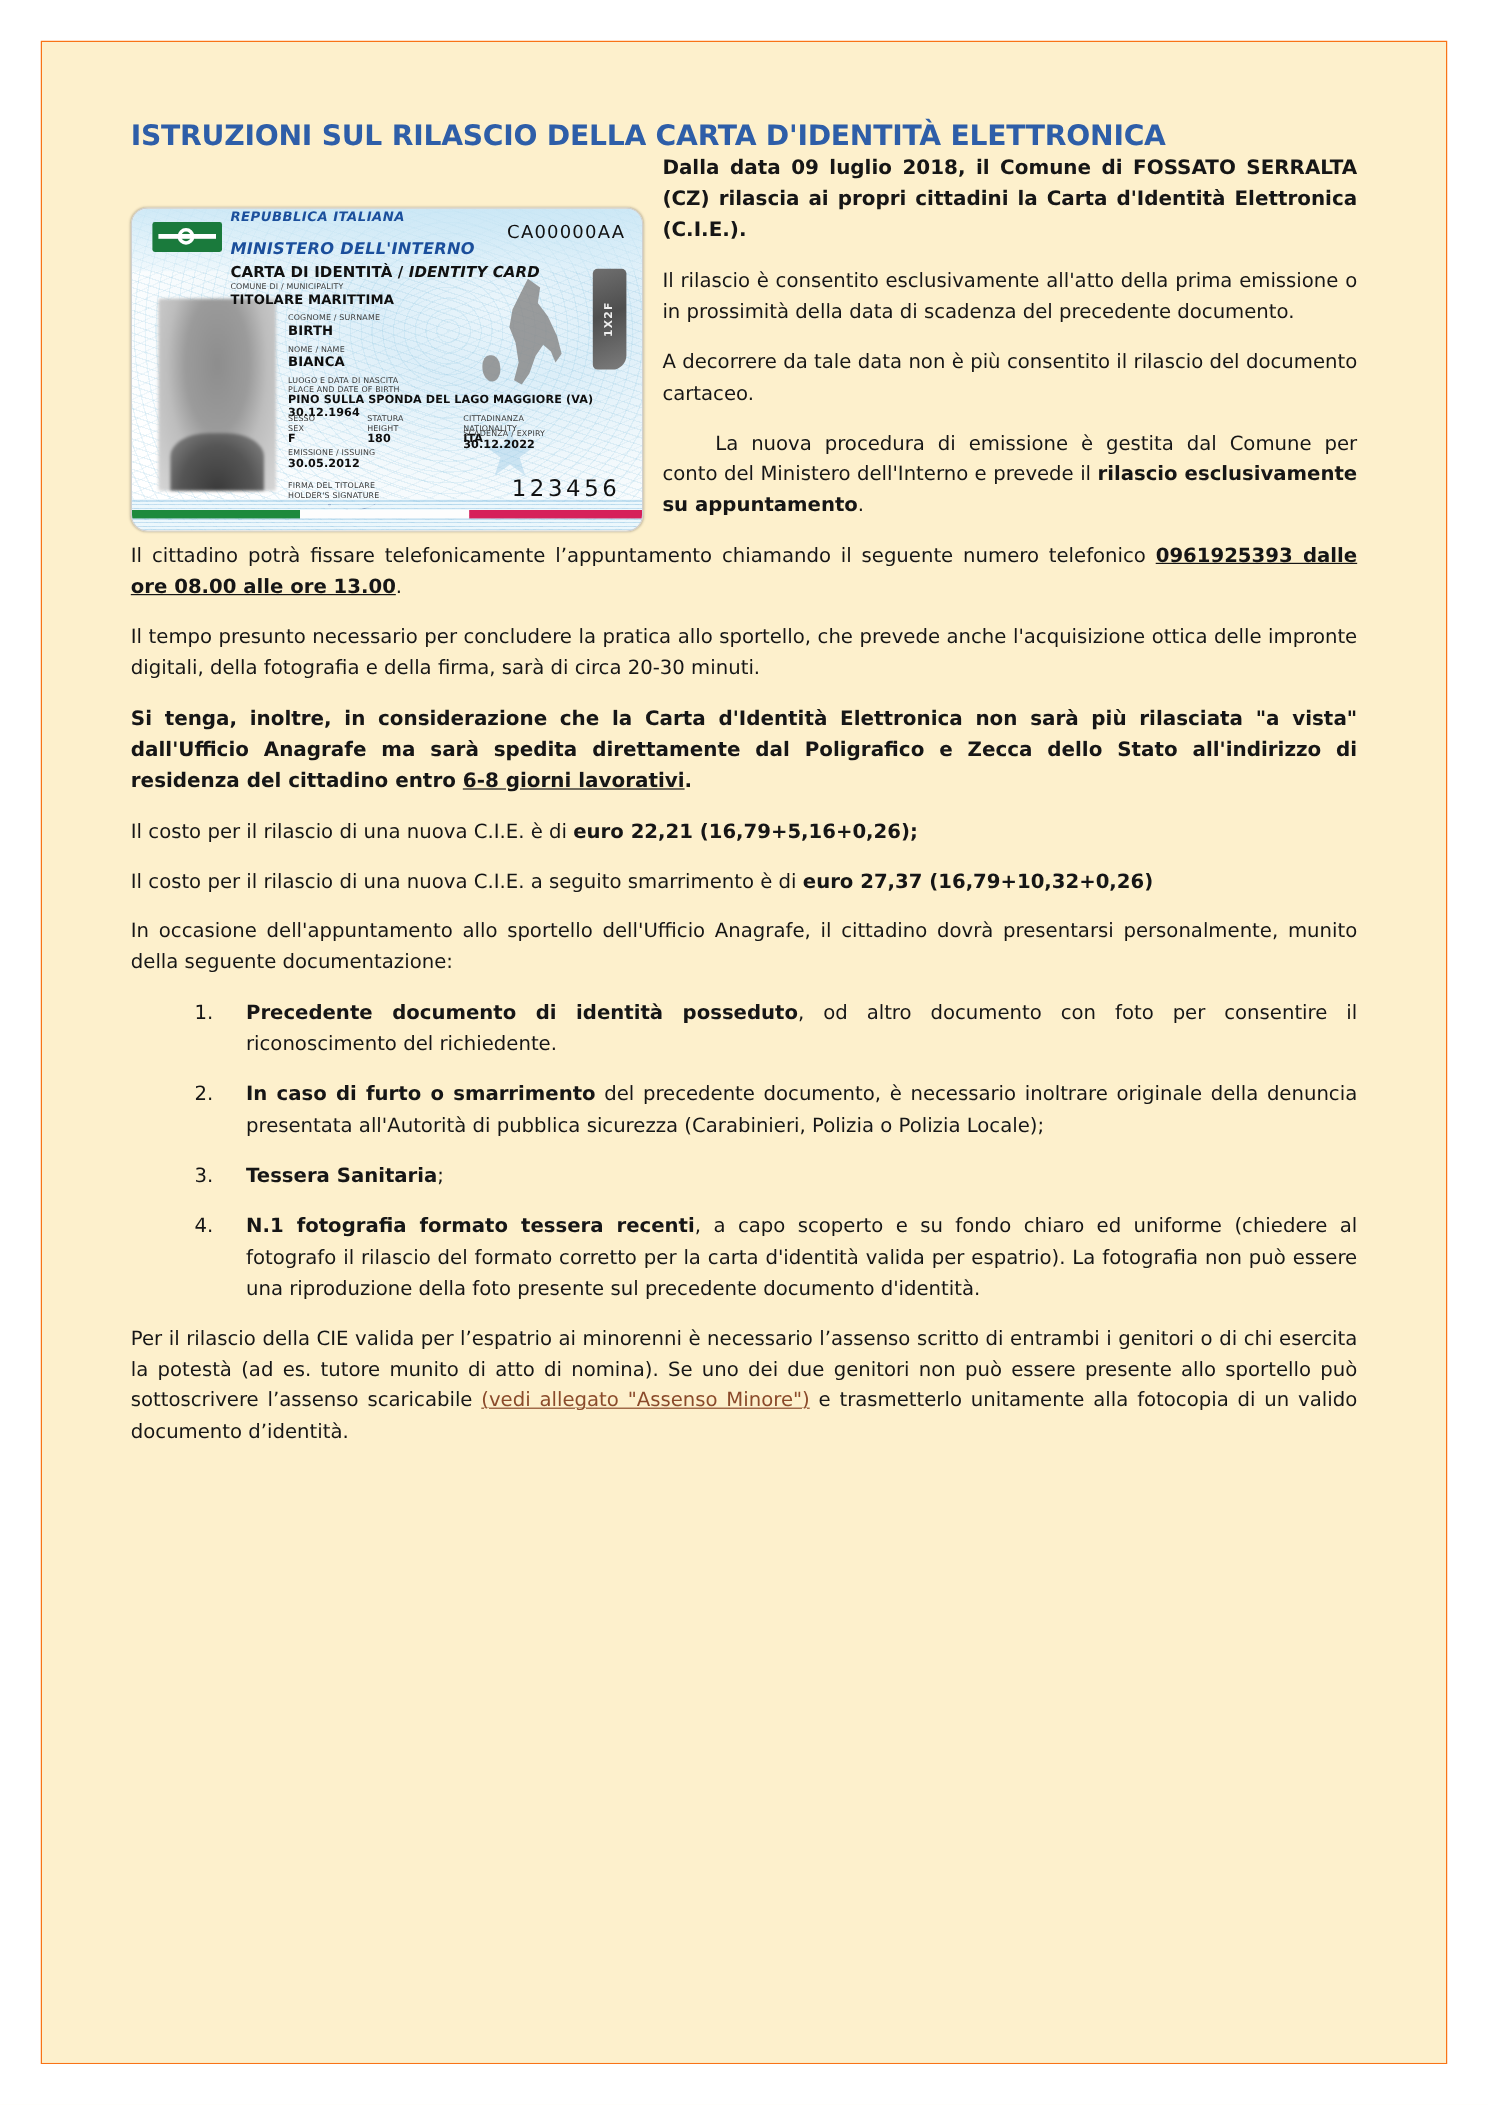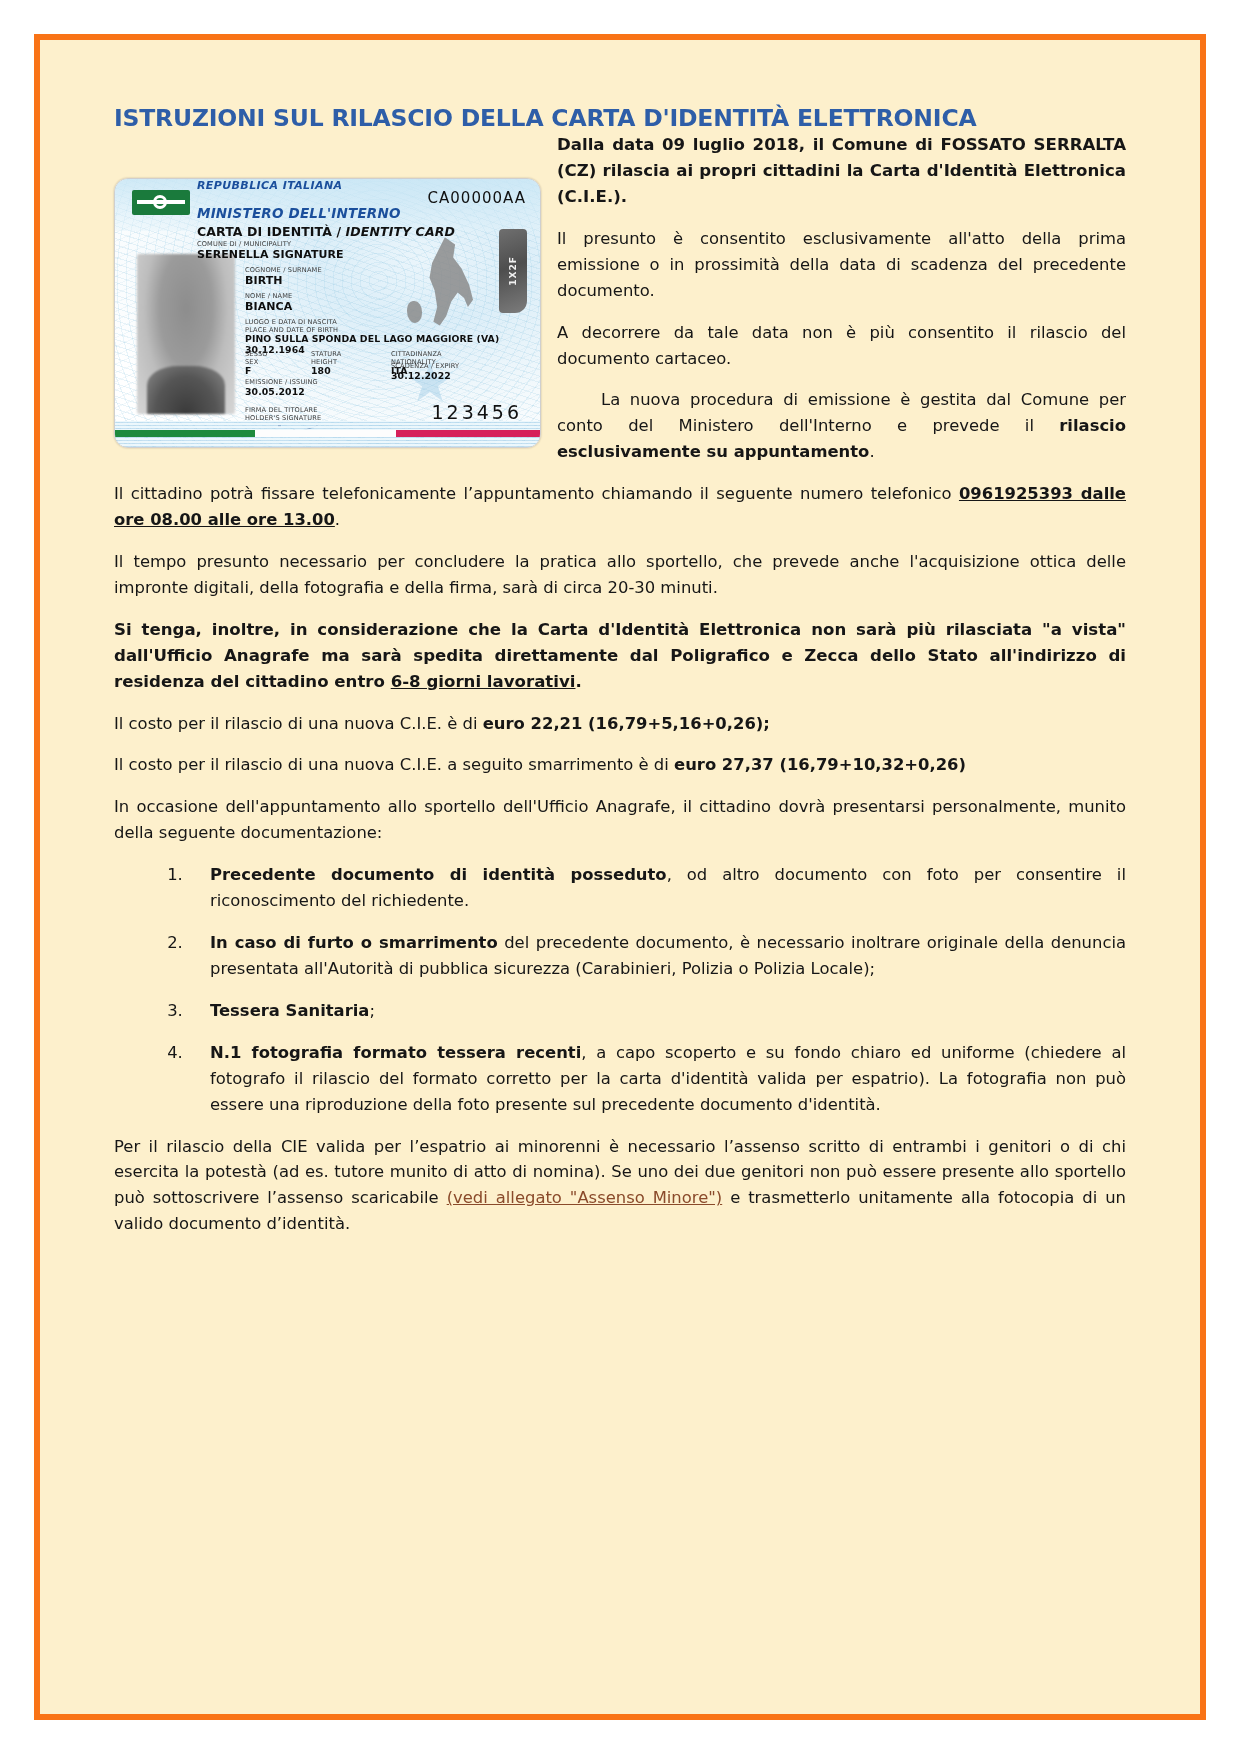--- a/index.html
+++ b/index.html
@@ -20,21 +20,21 @@
     background: #ffffff;
     box-sizing: border-box;
     padding: 34px 34px;
   }
   .outer-border {
     position: absolute;
     left: 34px;
     top: 34px;
     right: 34px;
     bottom: 34px;
-    border: 6px solid #f97316;
+    border: 1px solid #f97316;
     background: #fdf0cc;
     box-sizing: border-box;
   }
   .inner {
     position: absolute;
     left: 0; top: 0; right: 0; bottom: 0;
     border: 8px solid #fdf0cc;
     box-sizing: border-box;
     padding: 38px 66px 20px 66px;
   }
@@ -324,21 +324,21 @@
             <div class="sardinia"></div>
             <div class="hologram">
                 <span>1X2F</span>
               </div>
             <div class="star"></div>
 
             <div class="photo"></div>
 
             <div class="f-mun">
               <div class="lbl">COMUNE DI / MUNICIPALITY</div>
-              <div class="val">SERENELLA SIGNATURE</div>
+              <div class="val">TITOLARE MARITTIMA</div>
             </div>
             <div class="f-cog">
               <div class="lbl">COGNOME / SURNAME</div>
               <div class="val">BIRTH</div>
             </div>
             <div class="f-nom">
               <div class="lbl">NOME / NAME</div>
               <div class="val">BIANCA</div>
             </div>
             <div class="f-nas">
@@ -383,21 +383,21 @@
               <i class="tc-w"></i>
               <i class="tc-r"></i>
             </div>
           </div>
         </div>
 
         <div class="body-text">
 
           <p class="lead"><span>Dalla data </span><span>09 luglio 2018</span><span>, il Comune di FOSSATO SERRALTA (CZ) rilascia ai propri cittadini la Carta d'Identità Elettronica (C.I.E.).</span></p>
 
-          <p>Il presunto è consentito esclusivamente all'atto della prima emissione o in prossimità della data di scadenza del precedente documento.</p>
+          <p>Il rilascio è consentito esclusivamente all'atto della prima emissione o in prossimità della data di scadenza del precedente documento.</p>
 
           <p>A decorrere da tale data non è più consentito il rilascio del documento cartaceo.</p>
 
           <p class="indent"><span>La nuova procedura di emissione è gestita dal Comune per conto del Ministero dell'Interno e prevede il </span><b>rilascio esclusivamente su appuntamento</b><span>.</span></p>
 
           <p><span>Il cittadino potrà fissare telefonicamente l’appuntamento chiamando il seguente numero telefonico </span><b class="u">0961925393  dalle ore 08.00 alle ore 13.00</b><span>.</span></p>
 
           <p>Il tempo presunto necessario per concludere la pratica allo sportello, che prevede anche l'acquisizione ottica delle impronte digitali, della fotografia e della firma, sarà di circa 20-30 minuti.</p>
 
           <p class="lead"><span>Si tenga, inoltre, in considerazione che la Carta d'Identità Elettronica non sarà più rilasciata "a vista" dall'Ufficio Anagrafe ma sarà spedita direttamente dal Poligrafico e Zecca dello Stato all'indirizzo di residenza del cittadino entro </span><span class="u">6-8 giorni lavorativi</span><span>.</span></p>

